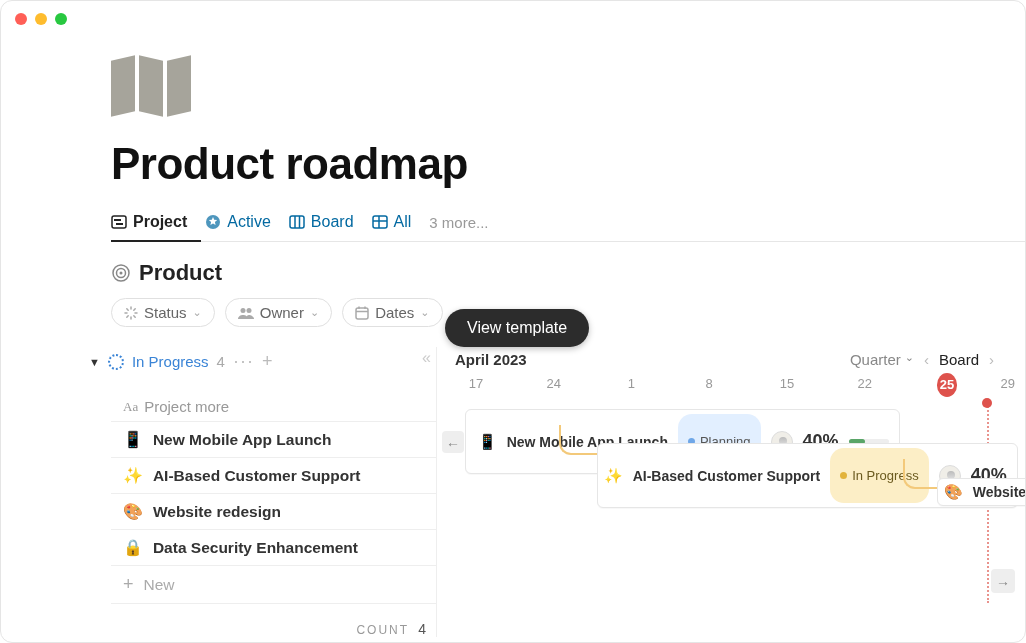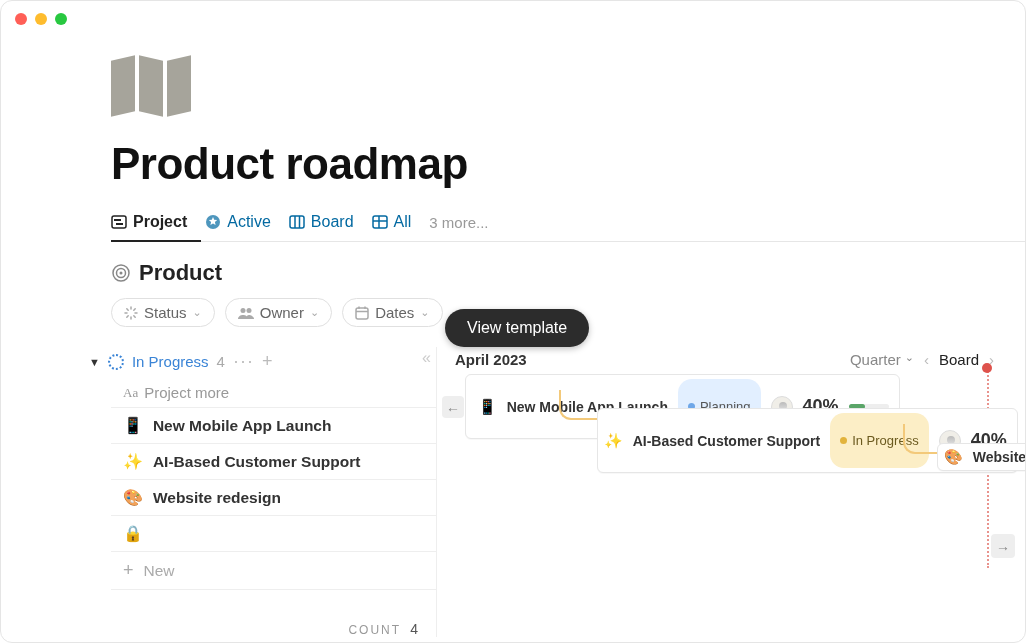--- a/index.html
+++ b/index.html
@@ -126,40 +126,40 @@
       right: 8px; top: 2px;
       color: #ccc;
       font-size: 16px;
       letter-spacing: -3px;
     }
 
     .col-header {
       display: flex; align-items: center; gap: 6px;
       color: #999; font-size: 15px;
       padding: 6px 0 6px 12px;
-      margin-top: 2px;
+      margin-top: 16px;
     }
 
     .row {
       display: flex; align-items: center; gap: 10px;
       padding: 8px 0 8px 12px;
       border-top: 1px solid #eee;
       font-size: 15.5px;
       font-weight: 600;
       color: #333;
       cursor: pointer;
     }
     .row:last-of-type { border-bottom: 1px solid #eee; }
     .row .emoji { font-weight: normal; font-size: 16px; }
     .row.new { color: #aaa; font-weight: 400; cursor: pointer; }
     .row.new .plus { font-size: 18px; }
 
     .count-footer {
       position: absolute;
-      bottom: 0; right: 18px;
+      bottom: 0; right: 10px;
       font-size: 12px;
       color: #999;
       letter-spacing: 2px;
       text-transform: uppercase;
     }
     .count-footer .n { color: #555; font-size: 14px; letter-spacing: 0; margin-left: 4px; }
 
     
     .right {
       flex: 1;
@@ -437,20 +437,21 @@
       <div class="row">
         <span class="emoji">✨</span>
         <span>AI-Based Customer Support</span>
       </div>
       <div class="row">
         <span class="emoji">🎨</span>
         <span>Website redesign</span>
       </div>
       <div class="row">
         <span class="emoji">🔒</span>
+        <span>Data Security Enhancement</span>
       </div>
       <div class="row new" style="border-bottom:1px solid #eee;">
         <span class="plus">+</span>
         <span>New</span>
       </div>
 
       <div class="count-footer">
         <span>COUNT</span>
         <span class="n">4</span>
       </div>
@@ -463,20 +464,30 @@
           <span class="quarter">
             <span>Quarter</span>
             <span style="font-size:11px;">⌄</span>
           </span>
           <span class="nav-ch">‹</span>
           <span class="today-link">Board</span>
           <span class="nav-ch">›</span>
         </div>
       </div>
 
+      <div class="tl-dates">
+        <div class="tl-date" style="width:90px;">17</div>
+        <div class="tl-date">24</div>
+        <div class="tl-date">1</div>
+        <div class="tl-date">8</div>
+        <div class="tl-date">15</div>
+        <div class="tl-date">22</div>
+        <div class="tl-date highlight">25</div>
+        <div class="tl-date" style="width:40px;">29</div>
+      </div>
 
       <div class="tl-body">
         <div class="now-line"></div>
         <div class="now-dot"></div>
 
         <div class="card" style="top:6px; left:28px;">
           <span class="back-btn">←</span>
           <span class="emoji">📱</span>
           <span class="title">New Mobile App Launch</span>
           <span class="pill blue">

